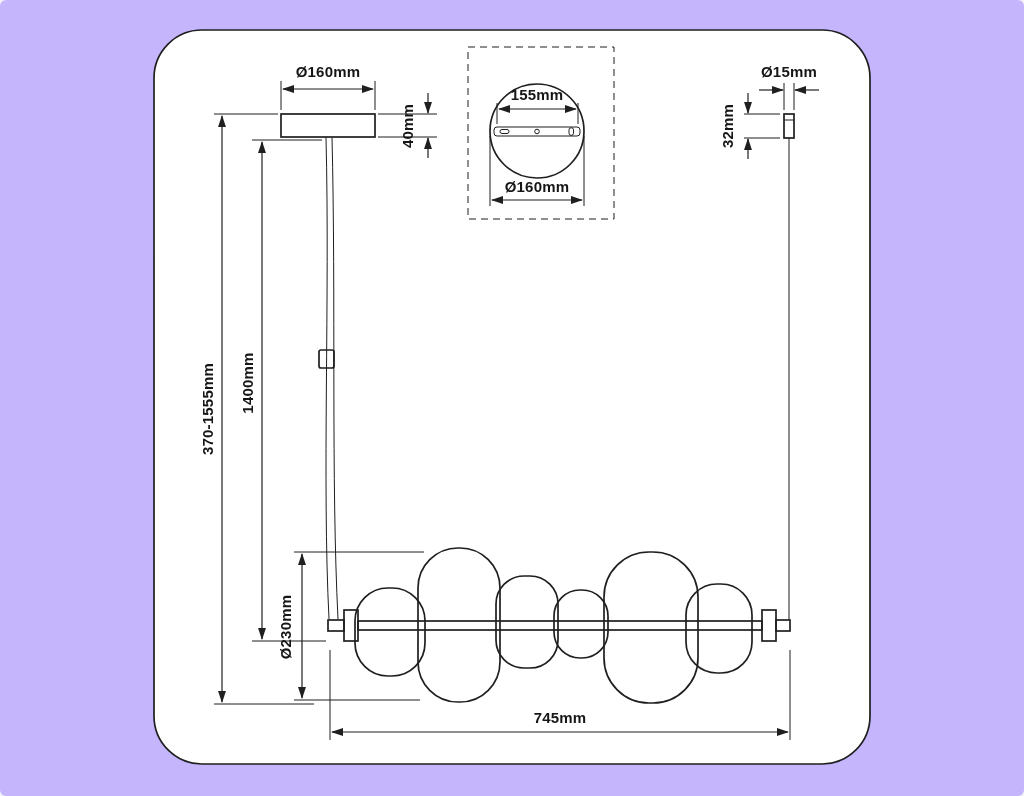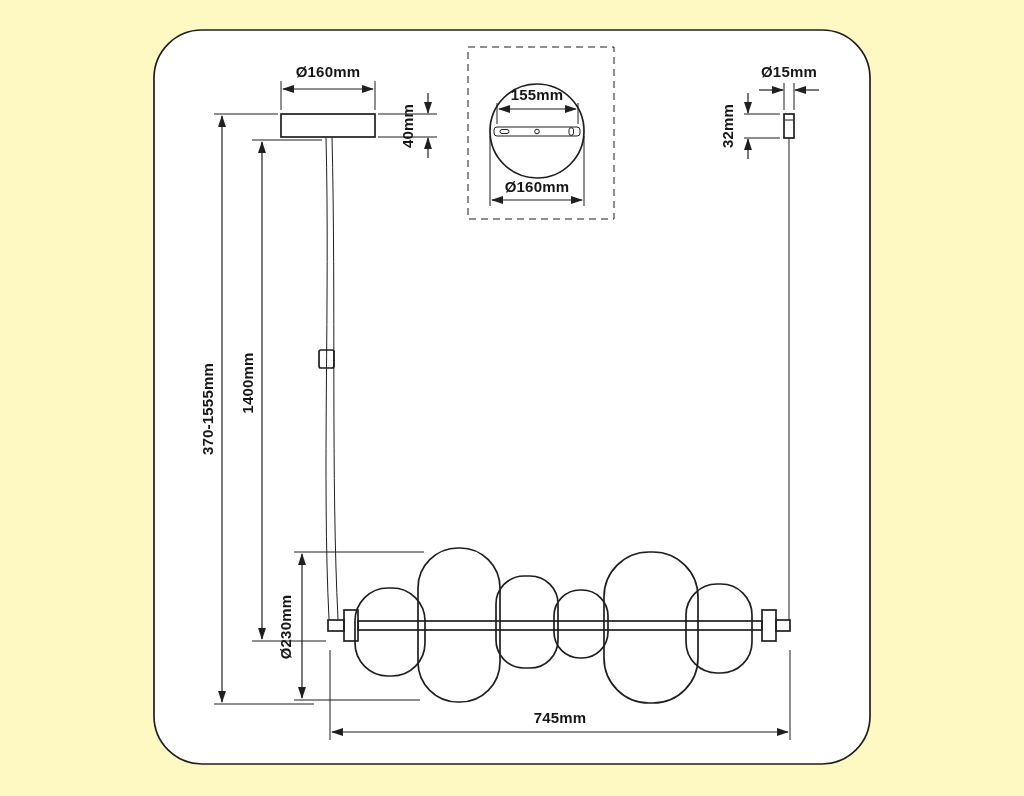--- a/index.html
+++ b/index.html
@@ -5,22 +5,23 @@
   html, body {
     margin: 0;
     padding: 0;
     background: #f4f4f4;
     font-family: "Liberation Sans", sans-serif;
   }
   .canvas {
     position: relative;
     width: 1024px;
     height: 796px;
-    background: #fef9c3;
+    background: #c4b5fd;
     overflow: hidden;
+    border-radius: 6px;
   }
   svg { display: block; }
   .outline { fill: none; stroke: #1f1f1f; stroke-width: 1.7; }
   .sheet   { fill: #ffffff; stroke: #1f1f1f; stroke-width: 1.7; }
   .thin    { fill: none; stroke: #1f1f1f; stroke-width: 1; }
   .diml    { fill: none; stroke: #1f1f1f; stroke-width: 1.2; }
   .dashed  { stroke-dasharray: 7 5; }
   .fillda  { fill: #1f1f1f; stroke: none; }
   text.dim {
     font-family: "Liberation Sans", sans-serif;

